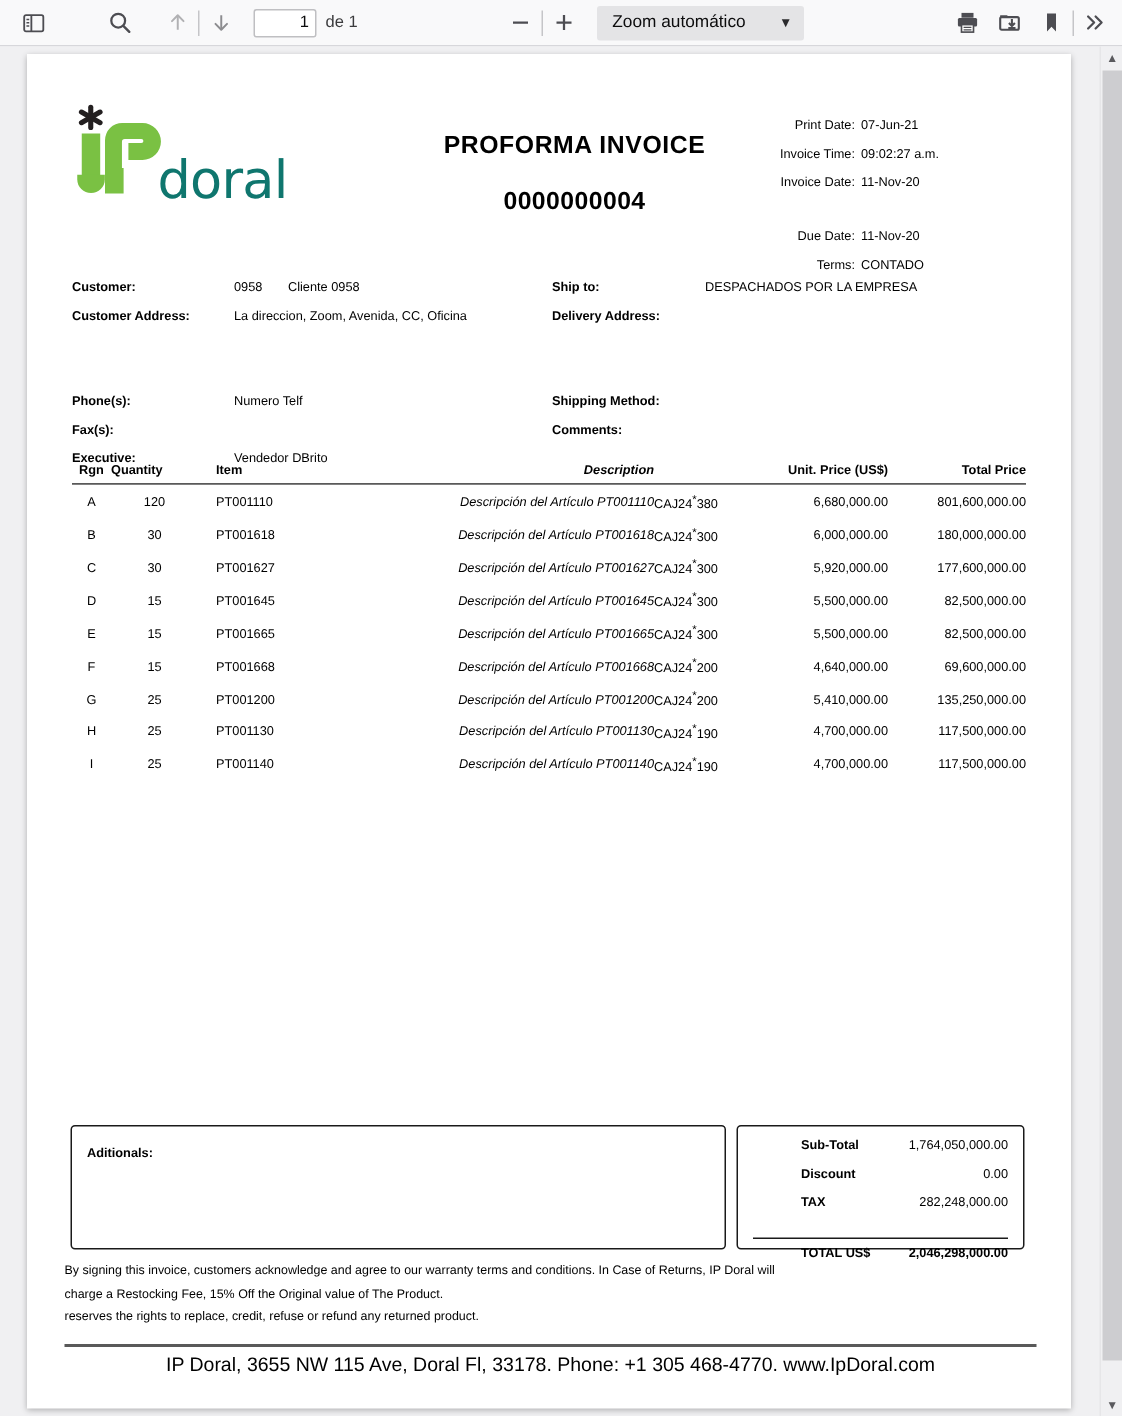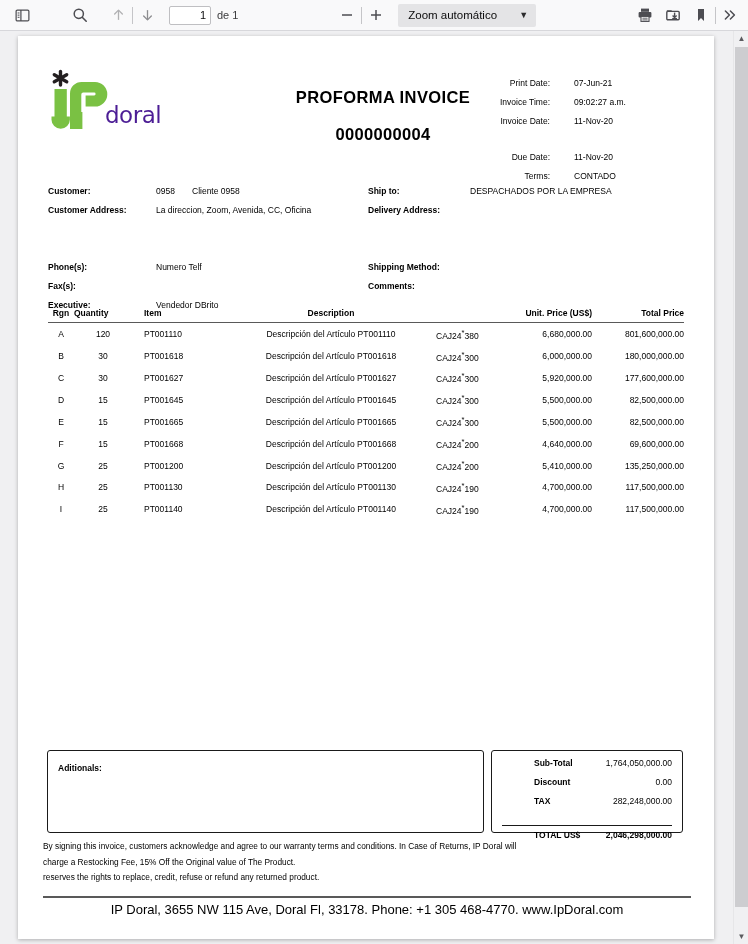--- a/index.html
+++ b/index.html
@@ -139,23 +139,23 @@
   
   #logo {
     position: absolute;
     left: 30px; top: 32px;
     width: 133px; height: 78px;
   }
   #logo-doral {
     position: absolute;
     left: 57px;
     top: 36px;
-    font-size: 23px;
+    font-size: 35px;
     letter-spacing: -0.5px;
-    color: #4c1d95;
+    color: #0f766e;
     font-family: "DejaVu Sans", sans-serif;
     line-height: 1;
   }
 
   
   #doc-title {
     position: absolute;
     left: 200px; top: 52px;
     width: 330px;
     text-align: center;
@@ -182,21 +182,21 @@
   }
   #meta .mrow {
     display: flex;
     height: 19px;
     align-items: flex-start;
   }
   #meta .mrow.gap { height: 36px; }
   #meta .mlbl {
     width: 118px;
     text-align: right;
-    padding-right: 24px;
+    padding-right: 4px;
     box-sizing: border-box;
     white-space: nowrap;
   }
   #meta .mval { white-space: nowrap; }
 
   
   .cust-block { position: absolute; font-size: 8.5px; }
   #cust-left  { left: 30px; top: 150px; width: 330px; }
   #cust-right { left: 350px; top: 150px; width: 320px; }
   .c-row { display: flex; height: 19px; align-items: flex-start; white-space: nowrap; }
@@ -221,21 +221,21 @@
     border-bottom: 1.6px solid #595959;
     white-space: nowrap;
   }
   #items tbody td {
     padding: 4.6px 0 4.5px 0;
     white-space: nowrap;
   }
   .col-rgn   { width: 26px;  text-align: center; }
   .col-qty   { width: 58px;  text-align: right; padding-right: 12px !important; }
   .col-item  { width: 82px;  text-align: left; }
-  .col-desc  { text-align: center; }
+  .col-desc  { text-align: right; font-style: italic; }
   .col-pack  { width: 68px;  text-align: left; }
   .col-unit  { width: 88px;  text-align: right; }
   .col-total { width: 92px;  text-align: right; }
   th.col-qty { text-align: left !important; padding-right: 0 !important; padding-left: 6px;}
   th.col-rgn { text-align: center; }
   th.col-unit, th.col-total { text-align: right; }
   td.col-qty { text-align: center; }
   .star { font-size: 7.5px; vertical-align: super; }
 
   

